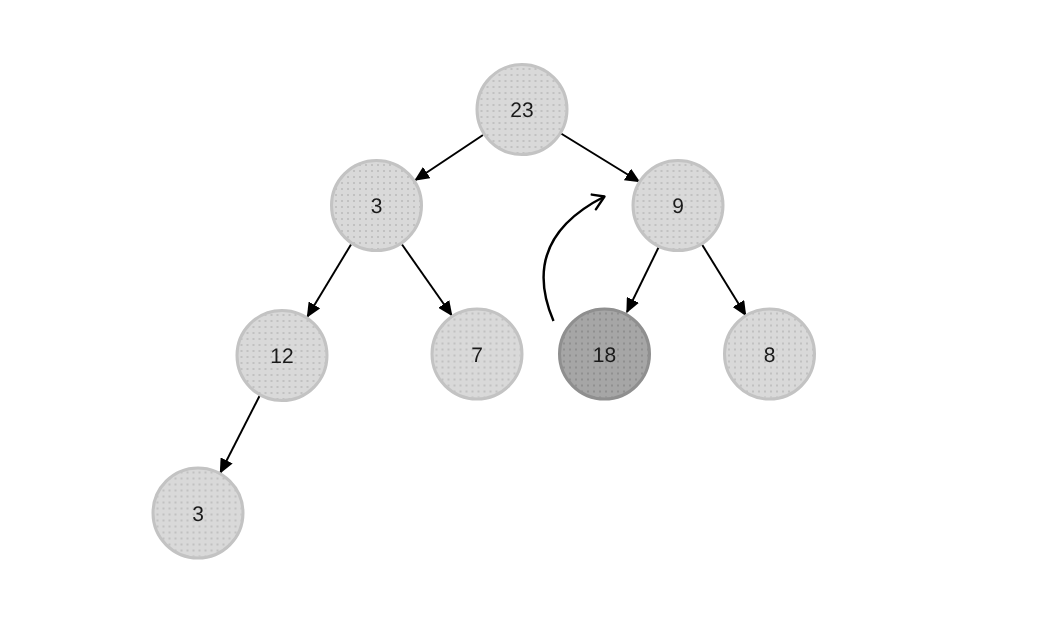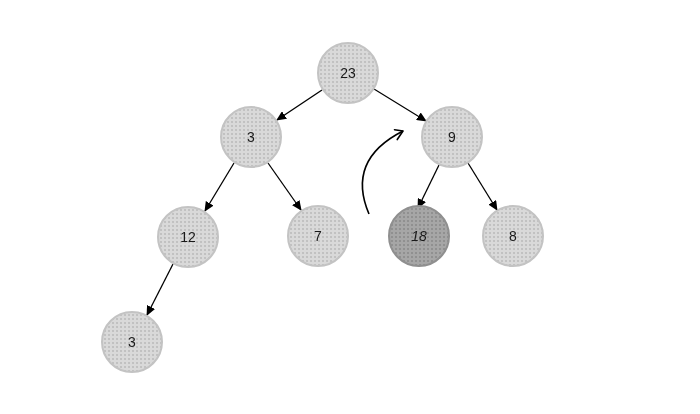--- a/index.html
+++ b/index.html
@@ -42,21 +42,21 @@
     background-color: #a6a6a6;
     background-image: radial-gradient(rgba(80,80,80,0.25) 0.9px, transparent 0.9px);
     border-color: #8f8f8f;
   }
   
   .pos-n23 { left: 317px; top: 42px; }
   .pos-n14 { left: 220px; top: 106px; }
   .pos-n9  { left: 421px; top: 106px; }
   .pos-n12 { left: 157px; top: 206px; }
   .pos-n10 { left: 287px; top: 205px; }
-  .pos-n18 { left: 388px; top: 205px; font-style: italic; }
+  .pos-n18 { left: 372px; top: 205px; }
   .pos-n8  { left: 482px; top: 205px; }
   .pos-n3  { left: 101px; top: 311px; }
 </style>
 </head>
 <body>
 
 <div class="canvas">
 
   <svg class="edges-layer" width="700" height="414" viewBox="0 0 700 414" xmlns="http://www.w3.org/2000/svg">
     <defs>

